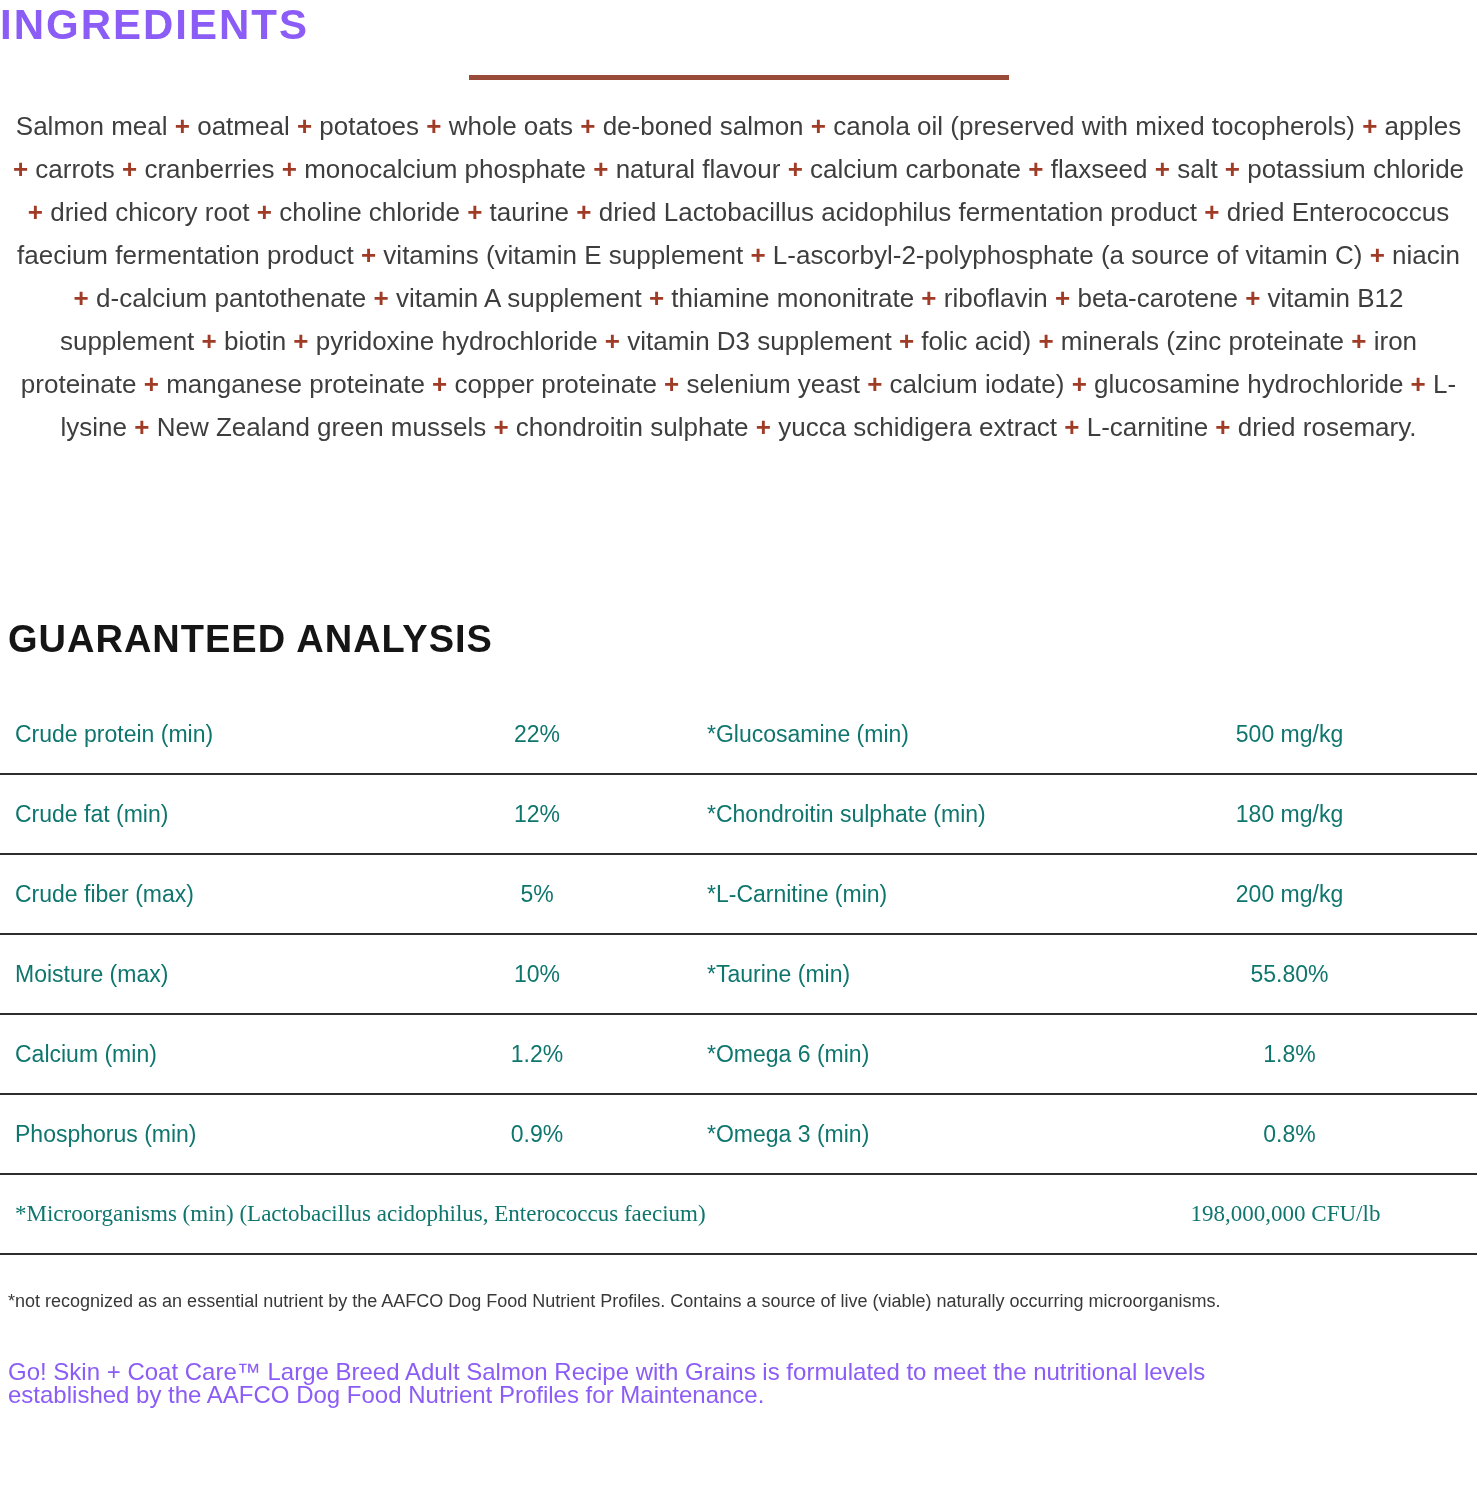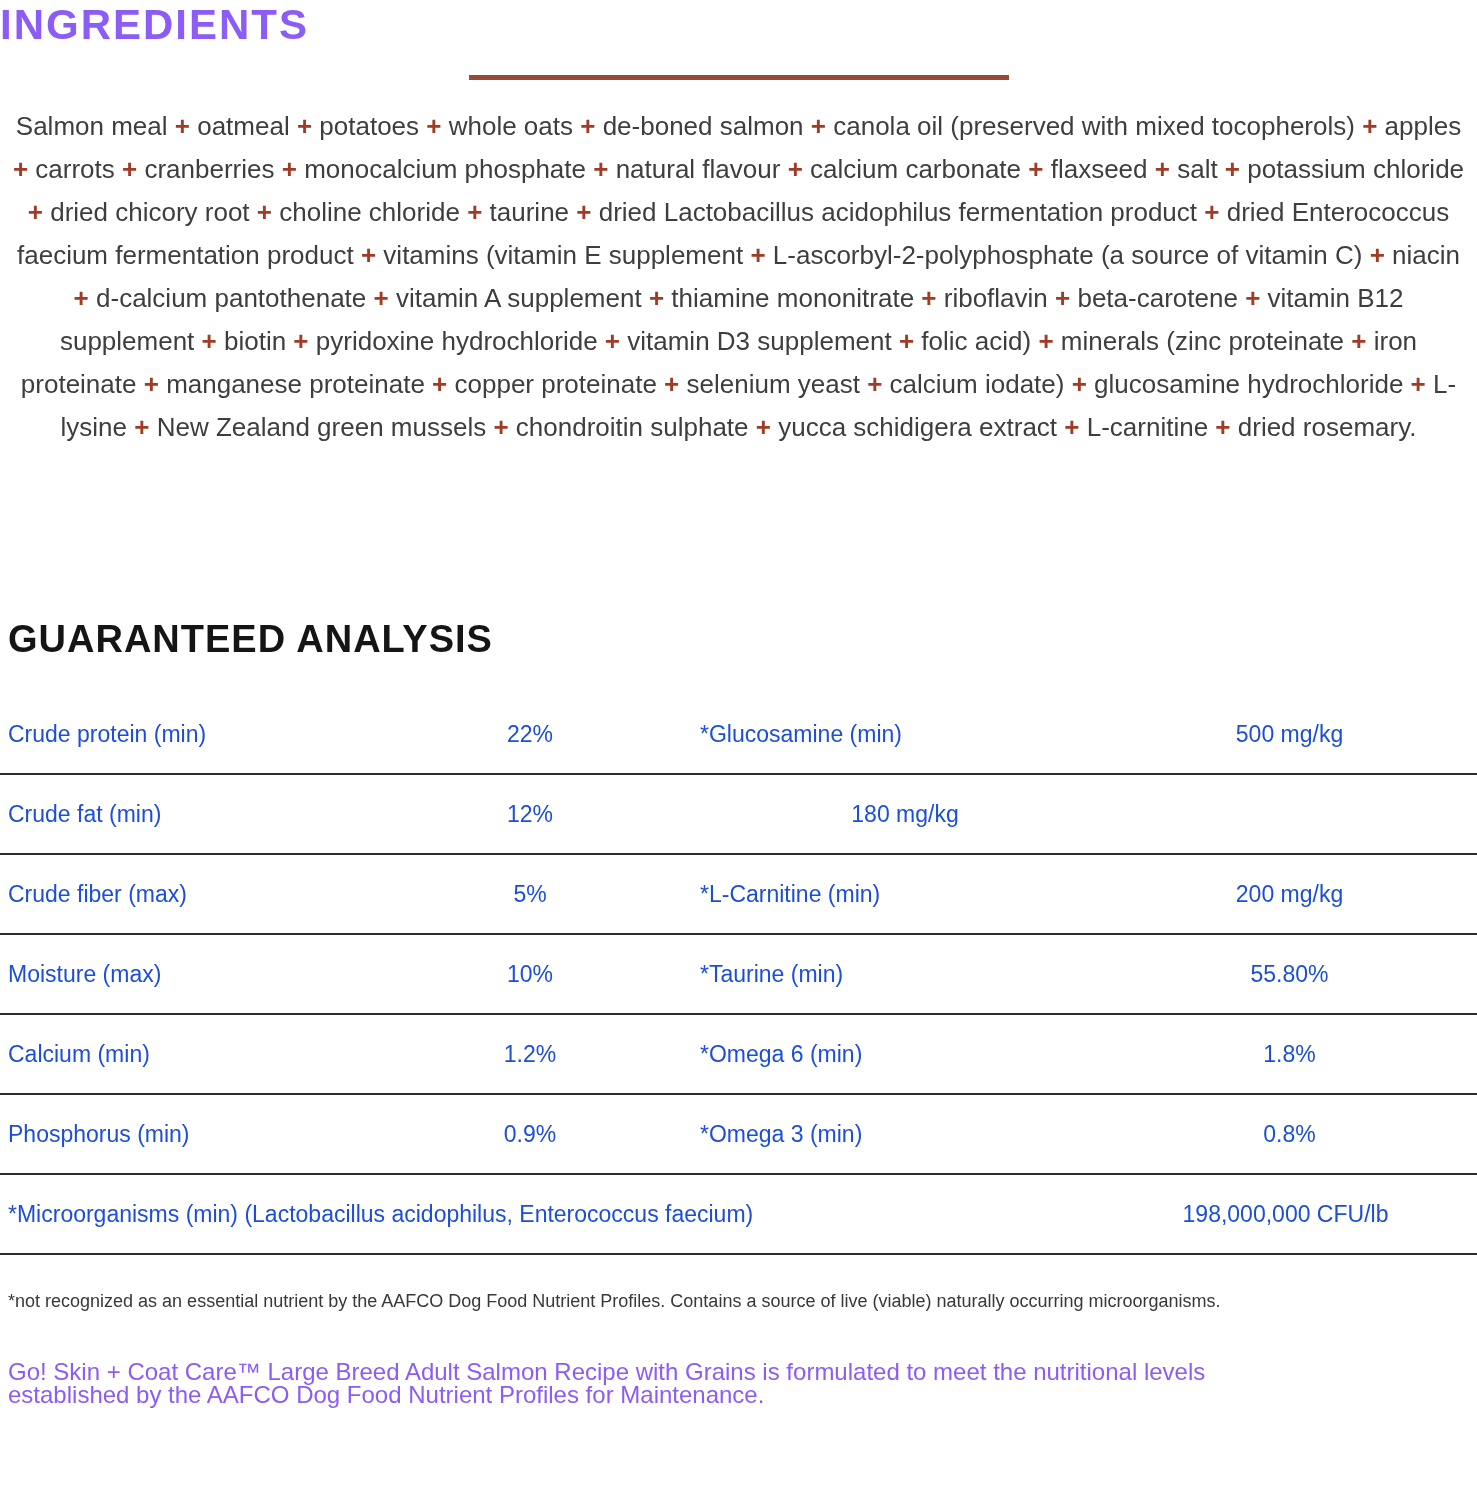--- a/index.html
+++ b/index.html
@@ -48,26 +48,26 @@
     letter-spacing: 1px;
     color: #151515;
   }
 
   .table { margin-top: 36px; }
   .row {
     display: grid;
     grid-template-columns: 412px 220px 60px 410px 1fr;
     align-items: center;
     height: 78px;
-    padding: 0 8px;
+    padding: 0 15px;
     border-bottom: 2px solid #2d2d2d;
     font-size: 23px;
-    color: #1d4ed8;
+    color: #0f766e;
   }
-  .row-full { grid-template-columns: 1094px 1fr; }
+  .row-full { grid-template-columns: 1094px 1fr; font-family: Liberation Serif, serif; }
   .lbl { text-align: left; }
   .val { text-align: center; }
 
   .footnote {
     margin: 34px 8px 0 8px;
     font-size: 18px;
     line-height: 24px;
     color: #383838;
   }
   .note {
@@ -97,20 +97,21 @@
           <div class="lbl">Crude protein (min)</div>
           <div class="val">22%</div>
           <div class="gap"></div>
           <div class="lbl">*Glucosamine (min)</div>
           <div class="val">500 mg/kg</div>
         </div>
         <div class="row">
           <div class="lbl">Crude fat (min)</div>
           <div class="val">12%</div>
           <div class="gap"></div>
+          <div class="lbl">*Chondroitin sulphate (min)</div>
           <div class="val">180 mg/kg</div>
         </div>
         <div class="row">
           <div class="lbl">Crude fiber (max)</div>
           <div class="val">5%</div>
           <div class="gap"></div>
           <div class="lbl">*L-Carnitine (min)</div>
           <div class="val">200 mg/kg</div>
         </div>
         <div class="row">

